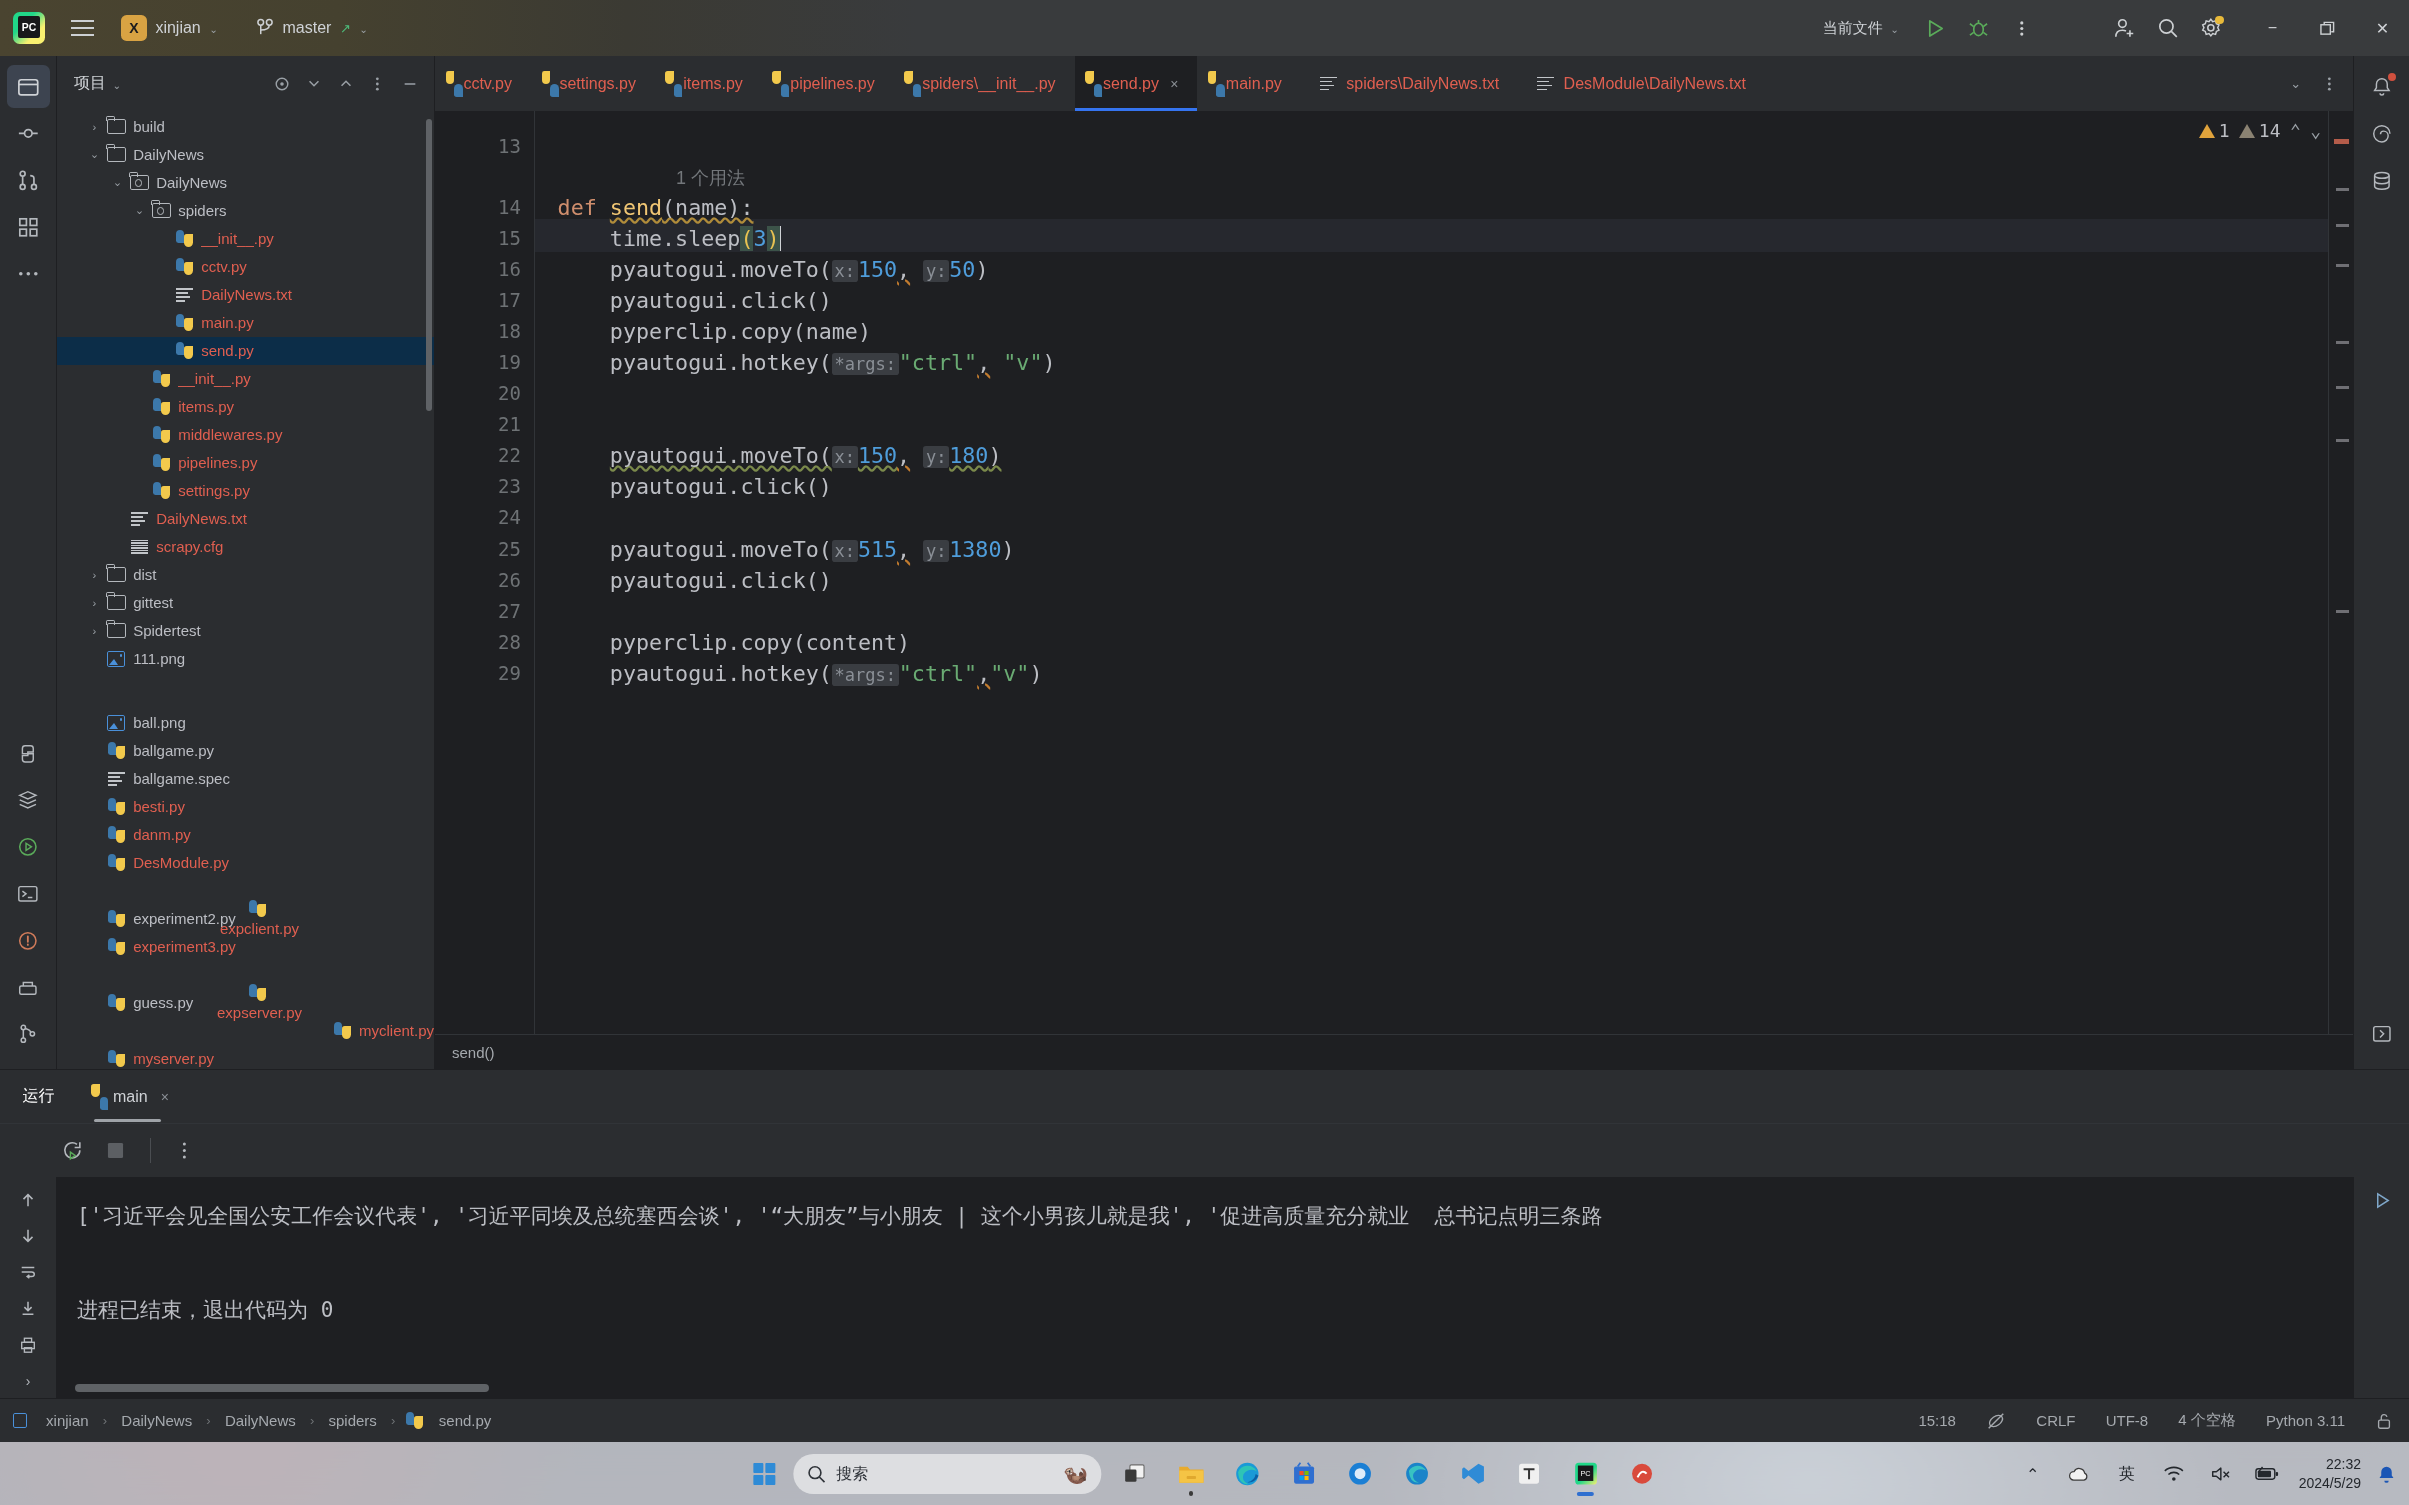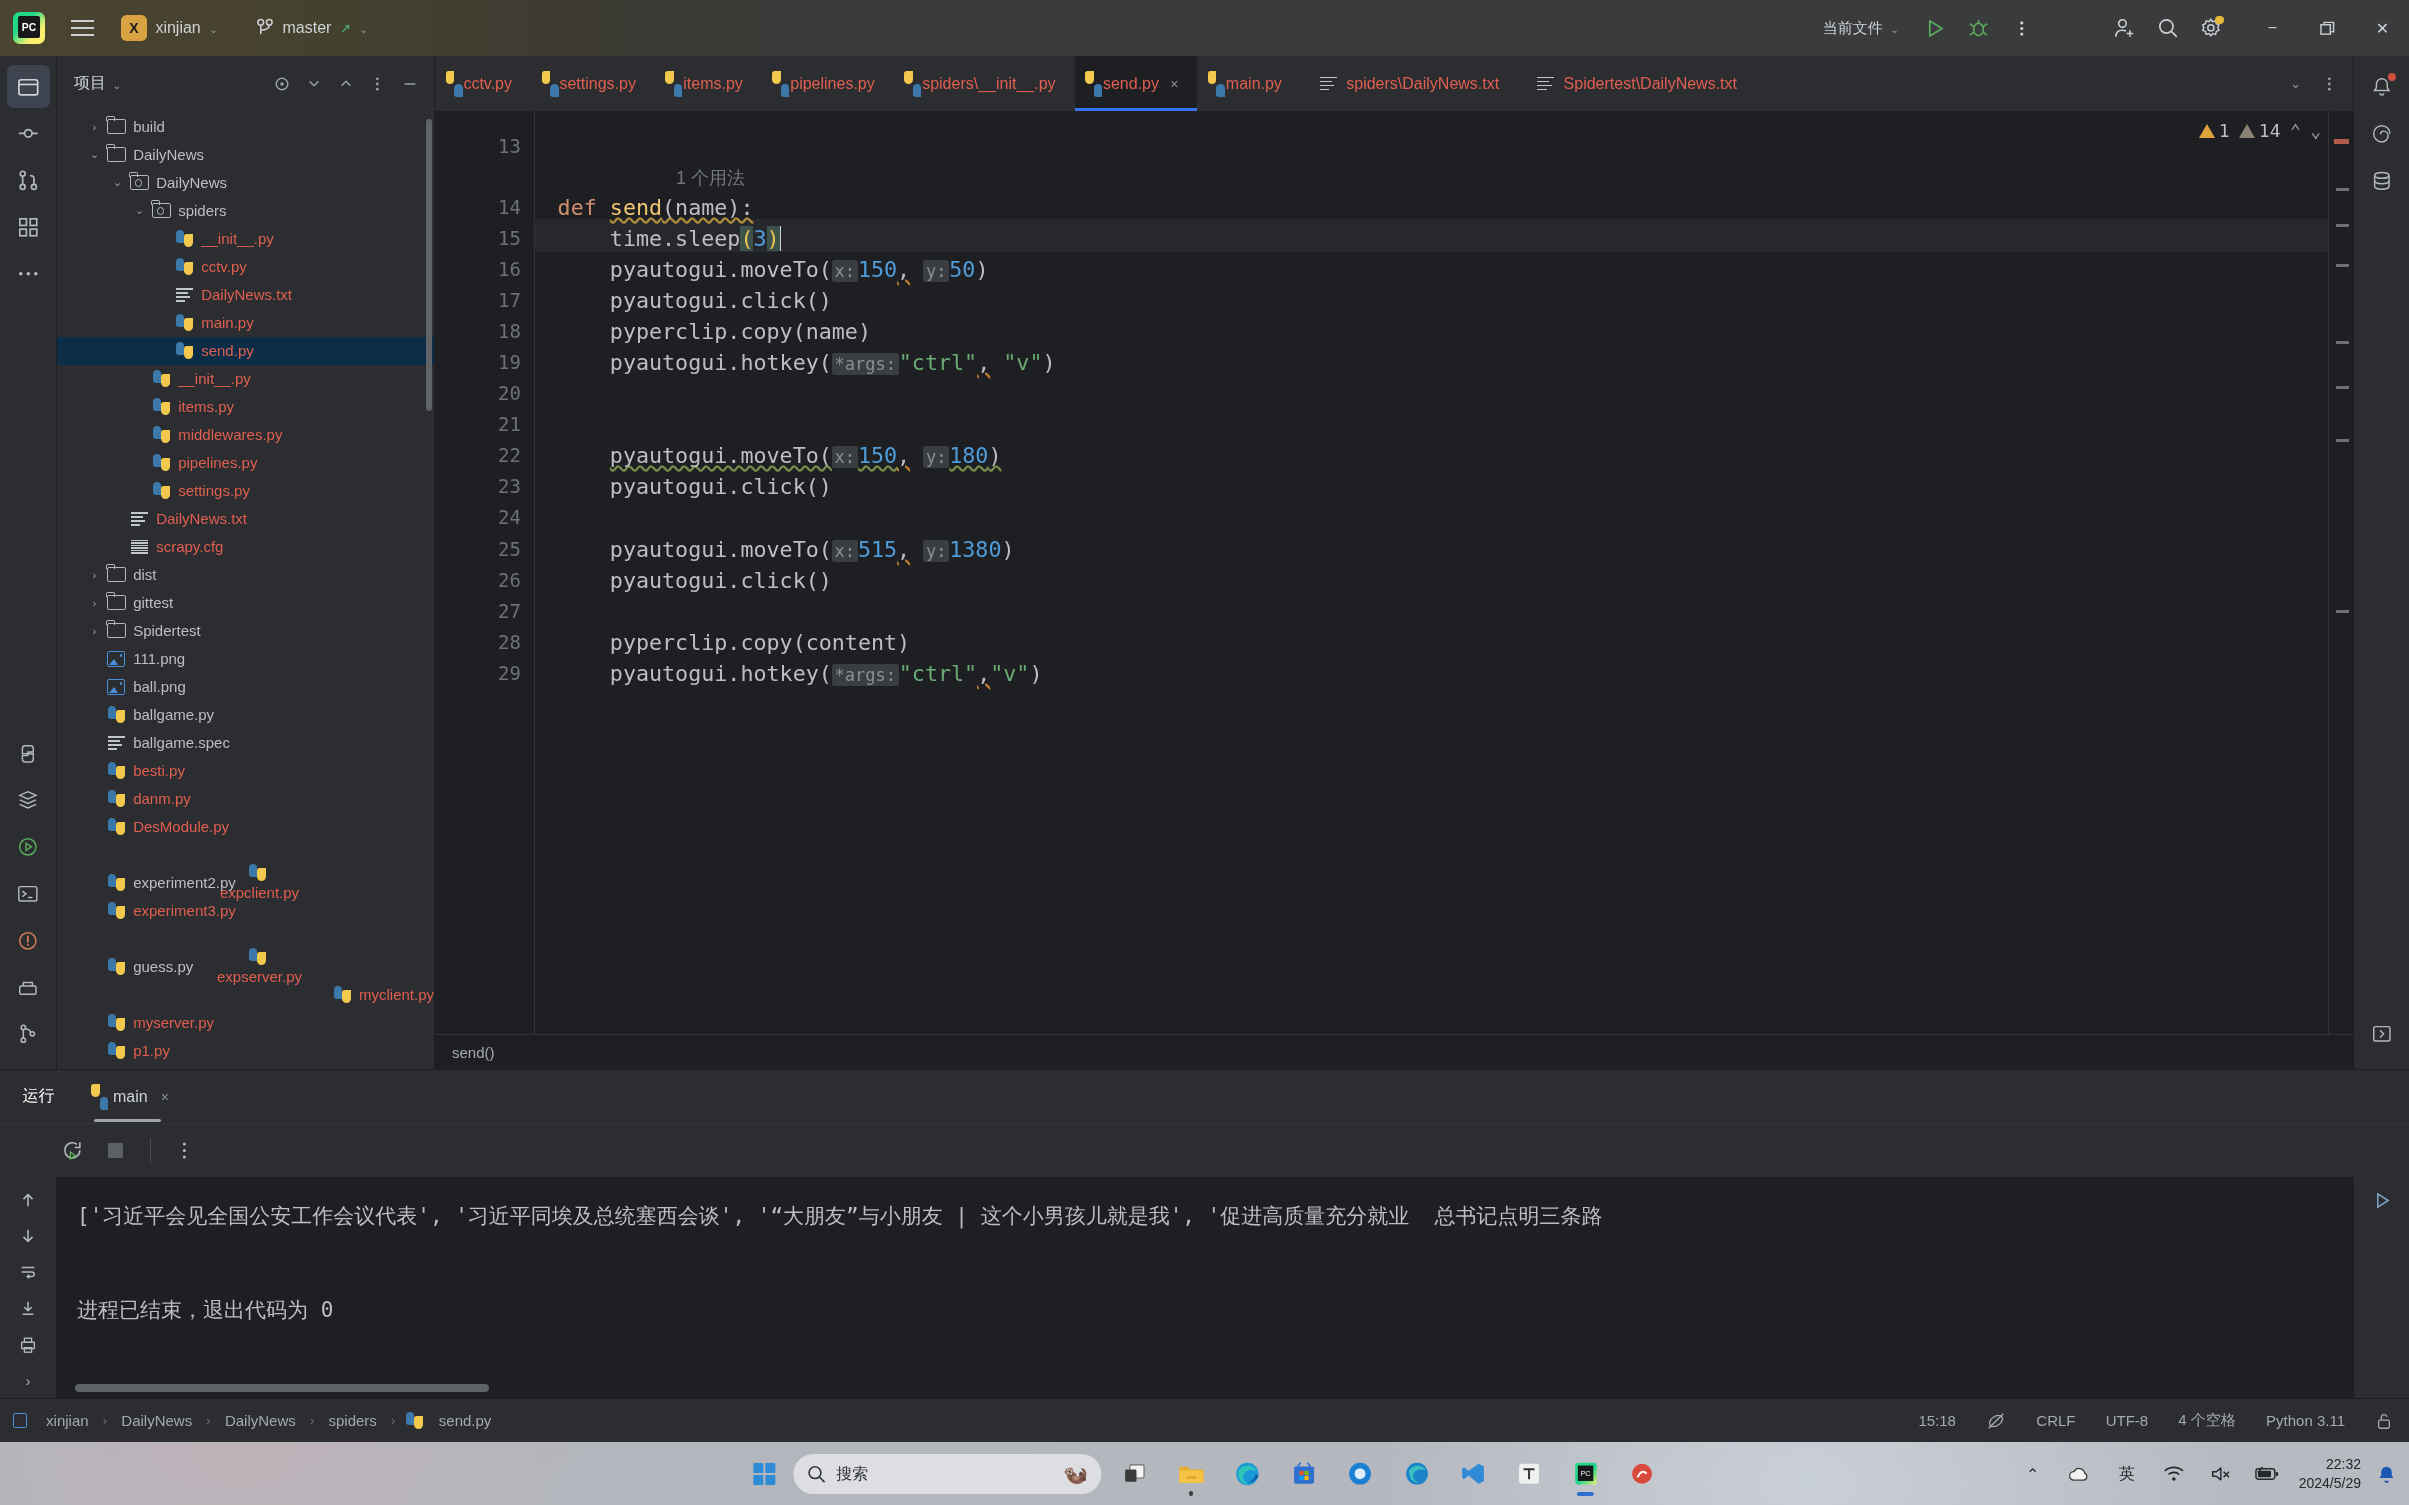--- a/index.html
+++ b/index.html
@@ -626,21 +626,21 @@
               </span>
               <span class="tlabel grey">Spidertest</span>
             </div>
             <div class="trow" style="padding-left: 28px;">
               <span class="tarrow none">›</span>
               <span class="tico">
                 <span class="i-img"></span>
               </span>
               <span class="tlabel grey">111.png</span>
             </div>
-            <div class="trow" style="padding-left: 28px;">
+            <div class="trow" style="padding-left: 28px; margin-top: 36px;">
               <span class="tarrow none">›</span>
               <span class="tico">
                 <span class="i-img"></span>
               </span>
               <span class="tlabel grey">ball.png</span>
             </div>
             <div class="trow" style="padding-left: 28px;">
               <span class="tarrow none">›</span>
               <span class="tico">
                 <span class="i-py">
@@ -821,21 +821,21 @@
             </div>
             <div class="tab">
               <span>
                 <span class="i-txt">
                   <i></i>
                   <i></i>
                   <i></i>
                   <i></i>
                 </span>
               </span>
-              <span>Spidertest\DailyNews.txt</span>
+              <span>DesModule\DailyNews.txt</span>
             </div>
             <div class="tabbar-right">
             <div class="tb-small">⌄</div>
             <div class="tb-small">
               <svg width="4.7" height="16" viewBox="0 0 5 17">
                   <circle cx="2.5" cy="3" r="1.5" fill="#9aa0a6"></circle>
                   <circle cx="2.5" cy="8.5" r="1.5" fill="#9aa0a6"></circle>
                   <circle cx="2.5" cy="14" r="1.5" fill="#9aa0a6"></circle>
                 </svg>
             </div>

